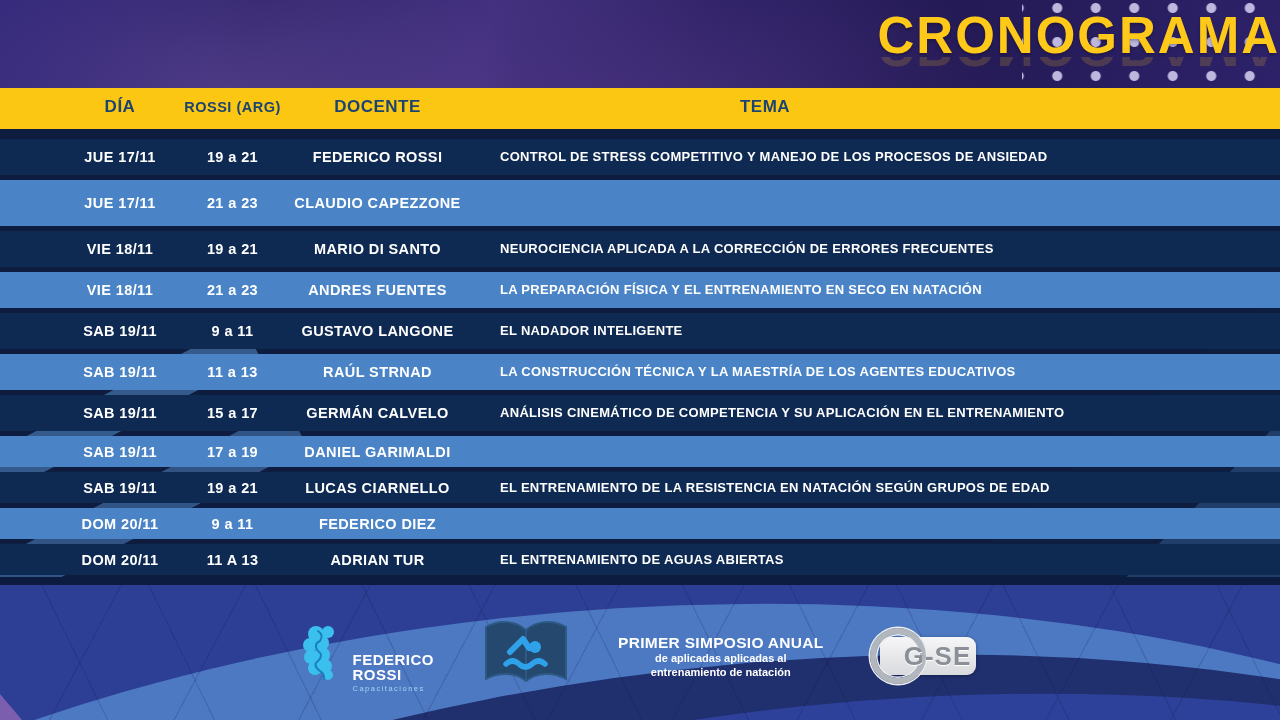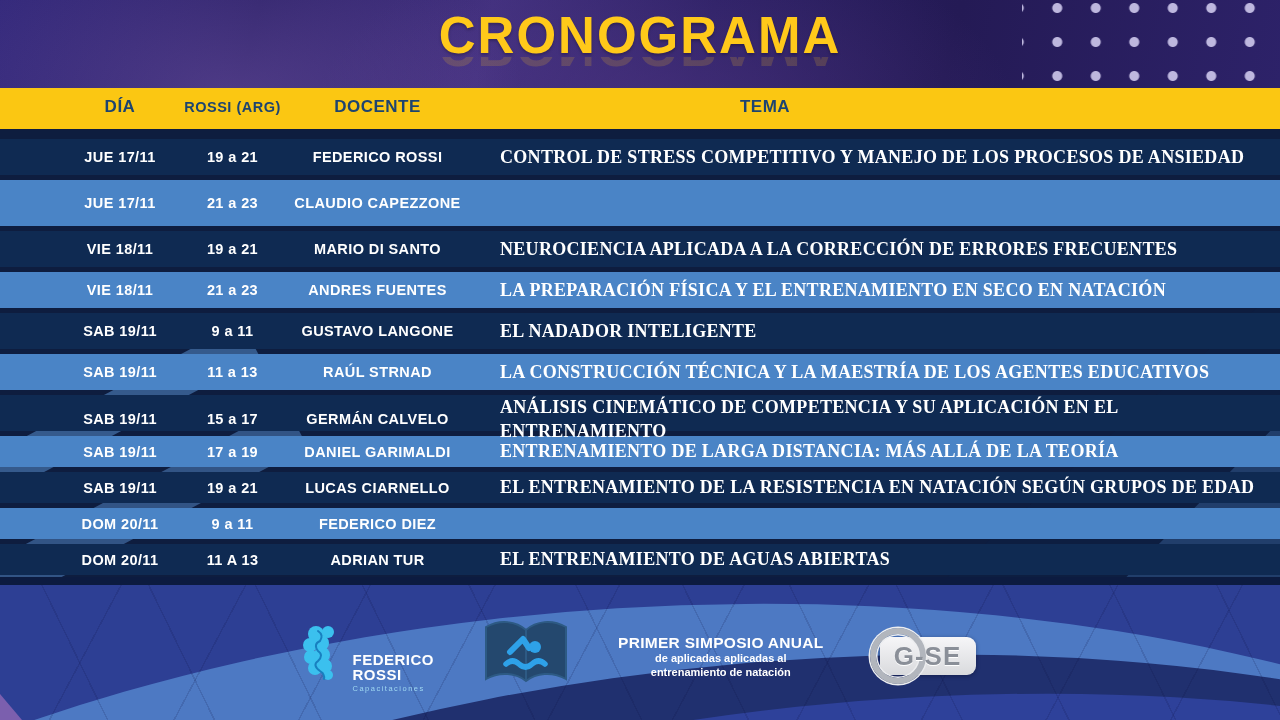--- a/index.html
+++ b/index.html
@@ -5,21 +5,21 @@
   html,body{margin:0;padding:0;background:#000;}
   .stage{position:relative;width:1280px;height:720px;overflow:hidden;
          font-family:"Liberation Sans",sans-serif;background:var(--table-bg,#0E1D3F);}
 
   
   .hero{position:absolute;left:0;top:0;width:1280px;height:88px;
         background:
           radial-gradient(ellipse 420px 240px at 18% 110%, rgba(120,90,170,.45), transparent 70%),
           radial-gradient(ellipse 500px 260px at 52% 130%, rgba(90,60,140,.5), transparent 70%),
           linear-gradient(103deg,#352a7c 0%,#2c2168 20%,#41307e 38%,#2a1f63 55%,#241a55 74%,#2d2269 100%);}
-  .title-wrap{position:absolute;left:0;top:6px;width:100%;text-align:center;}
+  .title-wrap{position:absolute;left:0;top:6px;width:100%;text-align:right;}
   .title{font-size:51px;font-weight:800;letter-spacing:2px;color:var(--title-yellow,#FFC91A);
          text-shadow:0 2px 3px rgba(0,0,0,.25);}
   .title-reflection{transform:scaleY(-1);height:20px;overflow:hidden;opacity:.17;
          font-size:51px;font-weight:800;letter-spacing:2px;color:var(--title-yellow,#FFC91A);margin-top:-8px;}
   .dot-grid{position:absolute;right:0;top:-10px;width:258px;height:94px;
         background-image:radial-gradient(circle, rgba(206,200,236,.9) 4.5px, transparent 5.5px);
         background-size:38.5px 34px;background-position:16px 1px;}
 
   
   .thead{position:absolute;left:0;top:88px;width:1280px;height:41px;background:var(--accent-yellow,#FBC712);}
@@ -34,21 +34,21 @@
   .tbl{position:absolute;left:0;top:139px;width:1280px;}
   .row{display:grid;grid-template-columns:120px 105px 185px 30px 1fr;padding-left:60px;
        align-items:center;height:36px;margin-bottom:5px;color:#fff;}
   .row:nth-child(2){height:46px;}
   .row:nth-child(n+8){height:31px;}
   .row.dark{background:var(--row-dark,#0F2A52);}
   .row.light{background:var(--row-light,#4A84C6);}
   .c{font-weight:700;letter-spacing:.4px;}
   .dia,.hora{text-align:center;font-size:14.5px;}
   .docente{text-align:center;font-size:14.5px;}
-  .tema{grid-column:5;font-size:18px;letter-spacing:.3px;padding-right:4px;line-height:1.35;font-family:Liberation Serif, serif;}
+  .tema{grid-column:5;font-size:13px;letter-spacing:.3px;padding-right:4px;line-height:1.35;}
   .row:nth-child(2) .tema{max-width:655px;}
 
   
   .tbl-area-decor{position:absolute;left:0;top:129px;width:1280px;height:448px;pointer-events:none;}
   .diag-shade{position:absolute;inset:0;background:rgba(13,33,70,.40);
        clip-path:polygon(103% 28%,74% 100%,100% 100%,100% 28%);}
   .diag-shade2{position:absolute;inset:0;background:rgba(72,122,186,.35);
        clip-path:polygon(108% 42%,88% 100%,100% 100%,100% 42%);}
   .diag-light1{position:absolute;left:-60px;top:268px;width:330px;height:40px;
        background:rgba(86,140,204,.55);transform:rotate(-28deg);}
@@ -77,21 +77,21 @@
   .fr-name{color:#fff;font-weight:800;font-size:15px;letter-spacing:.5px;}
   .fr-sub{color:#9fd8f2;font-size:7.5px;letter-spacing:1.5px;margin-top:3px;}
   .symp-text{text-align:center;color:#fff;line-height:1.25;}
   .symp-title{font-weight:800;font-size:15.5px;letter-spacing:.3px;}
   .symp-sub{font-weight:700;font-size:11px;}
   .gse{position:relative;width:108px;height:44px;}
   .gse-box{position:absolute;left:10px;top:3px;width:96px;height:38px;border-radius:9px;
       background:linear-gradient(#f6f6f8,#d9dadd);box-shadow:0 1px 4px rgba(0,0,20,.35);}
   .gse-ring{position:absolute;left:0;top:-6px;width:44px;height:44px;border:6px solid #b2b6bd;
       border-radius:50%;box-shadow:0 0 0 1.5px #ecedef, inset 0 0 0 1.5px #ecedef;}
-  .gse-text{position:absolute;left:10px;top:3px;width:96px;height:38px;display:flex;align-items:center;
+  .gse-text{position:absolute;left:20px;top:3px;width:96px;height:38px;display:flex;align-items:center;
       justify-content:center;font-weight:800;font-size:26px;letter-spacing:1px;
       color:var(--gse-gray,#8A8F98);text-shadow:0 1px 0 #fff;}
 </style>
 </head>
 <body>
 
 <div class="stage">
 
   <div class="hero">
     <div class="dot-grid"></div>
@@ -162,21 +162,20 @@
       <div class="c hora">15 a 17</div>
       <div class="c docente">GERMÁN CALVELO</div>
       <div class="c spacer"></div>
       <div class="c tema">ANÁLISIS CINEMÁTICO DE COMPETENCIA Y SU APLICACIÓN EN EL ENTRENAMIENTO</div>
     </div>
       <div class="row light">
       <div class="c dia">SAB 19/11</div>
       <div class="c hora">17 a 19</div>
       <div class="c docente">DANIEL GARIMALDI</div>
       <div class="c spacer"></div>
-      <div class="c tema">ENTRENAMIENTO DE LARGA DISTANCIA: MÁS ALLÁ DE LA TEORÍA</div>
     </div>
       <div class="row dark">
       <div class="c dia">SAB 19/11</div>
       <div class="c hora">19 a 21</div>
       <div class="c docente">LUCAS CIARNELLO</div>
       <div class="c spacer"></div>
       <div class="c tema">EL ENTRENAMIENTO DE LA RESISTENCIA EN NATACIÓN SEGÚN GRUPOS DE EDAD</div>
     </div>
       <div class="row light">
       <div class="c dia">DOM 20/11</div>

